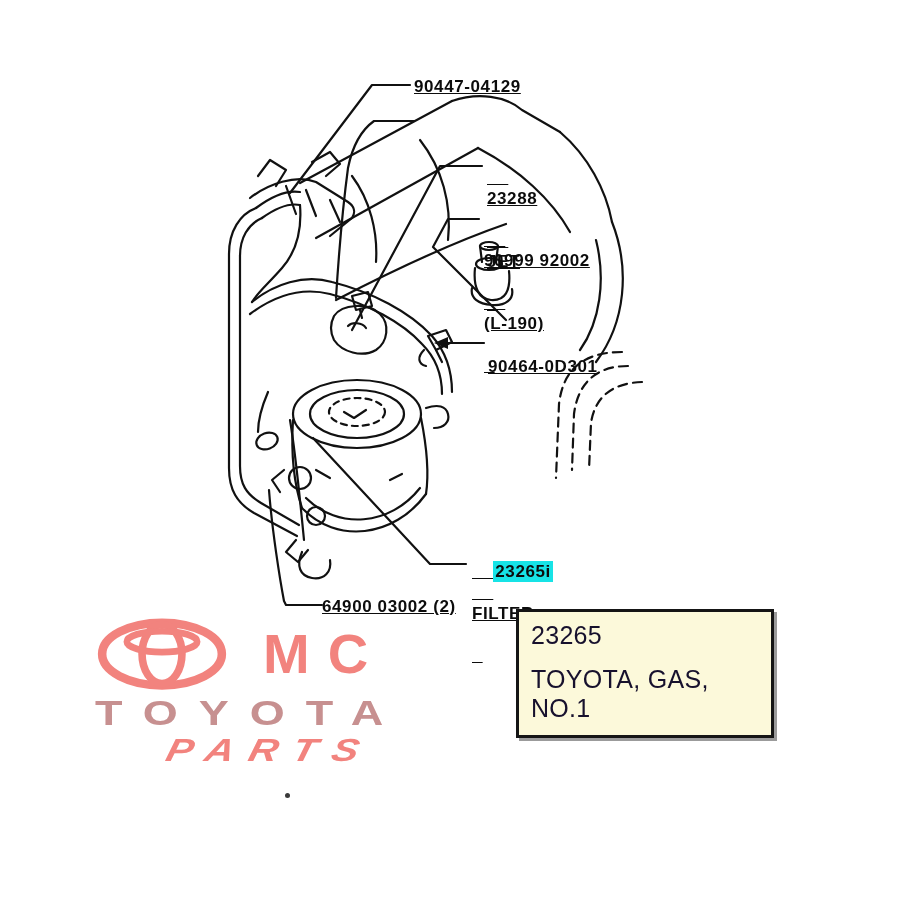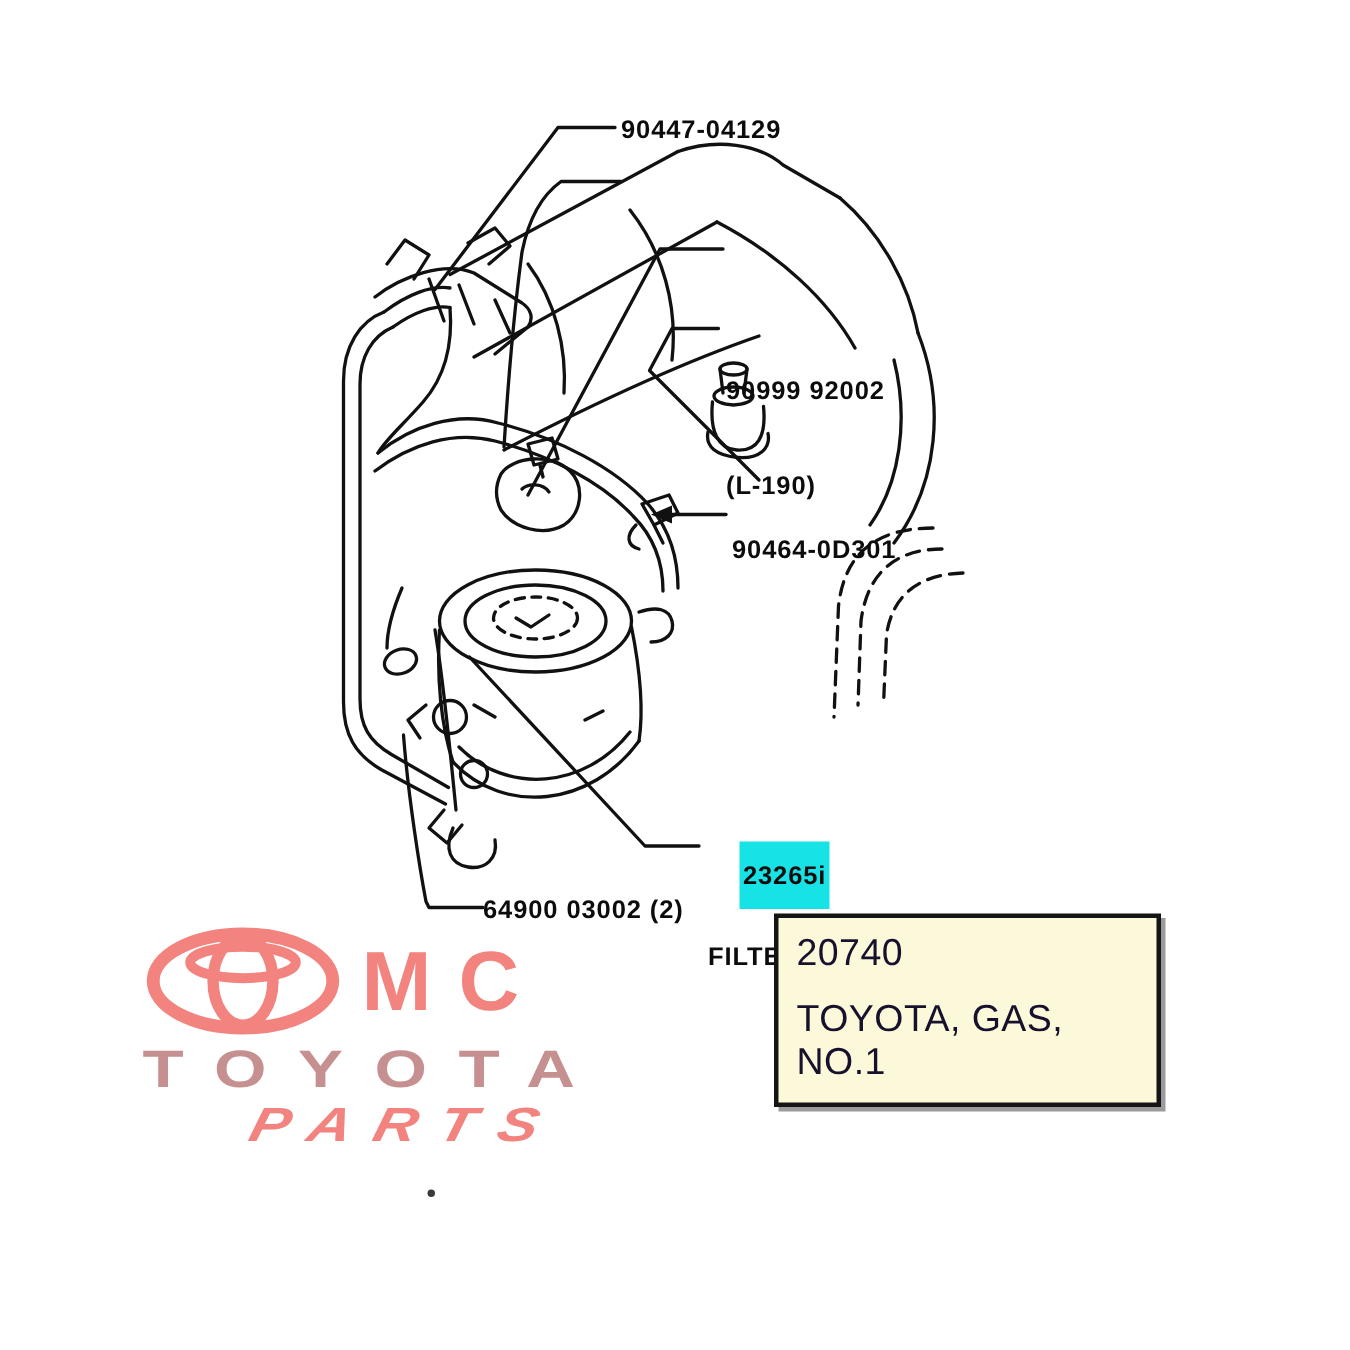--- a/index.html
+++ b/index.html
@@ -1,30 +1,30 @@
 <!DOCTYPE html>
 <html style="--highlight: #17e3e6; --info-box-bg: #fcf9da; --wm-primary: #f2837e; --wm-secondary: #c79090; --line: #111111;"><head>
 <meta charset="utf-8">
 <style>
   html,body{margin:0;padding:0;background:#fff;}
   .canvas{position:relative;width:900px;height:900px;background:#fff;overflow:hidden;
           font-family:"Liberation Sans",sans-serif;}
   .art{position:absolute;left:0;top:0;color:var(--line,#111);}
   .plabel{position:absolute;font-weight:bold;font-size:17px;letter-spacing:.6px;
-          color:#0c0c0c;white-space:pre;line-height:21px;}
+          color:#0c0c0c;white-space:pre;line-height:21px;text-decoration:underline;}
   .gap{margin-left:22px;}
   .indent{}
-  .hl{background:var(--highlight,#17e3e6);padding:12px 2px;display:inline-block;}
+  .hl{background:var(--highlight,#17e3e6);padding:0 2px;display:inline-block;}
   .infobox{position:absolute;left:516px;top:609px;width:258px;height:129px;box-sizing:border-box;
            background:var(--info-box-bg,#fcf9da);border:3px solid #151515;
            box-shadow:3px 3px 0 #9b9b9b;display:flex;flex-direction:column;
            justify-content:space-between;padding:9px 12px 12px;color:#17112d;
            font-size:25px;letter-spacing:.3px;}
   .wm{position:absolute;left:95px;top:614px;width:400px;user-select:none;}
-  .wm-row1{display:flex;align-items:center;gap:12px;height:80px;}
+  .wm-row1{display:flex;align-items:center;gap:34px;height:80px;}
   .wm-mc{font-size:56px;font-weight:bold;letter-spacing:18px;color:var(--wm-primary,#f2837e);line-height:1;}
   .wm-toyota{font-size:45px;font-weight:bold;letter-spacing:21px;color:var(--wm-secondary,#c79090);
              line-height:1;margin-top:1px;transform:scaleY(.78);transform-origin:top left;}
   .wm-parts{font-size:40px;font-weight:bold;font-style:italic;letter-spacing:15px;
             color:var(--wm-primary,#f2837e);margin:-6px 0 0 76px;transform:skewX(-14deg) scaleY(.8);
             transform-origin:top left;line-height:1;}
   .dot{position:absolute;left:285px;top:793px;width:5px;height:5px;border-radius:50%;background:#3a3a3a;}
 </style>
 </head>
 <body>
@@ -127,37 +127,41 @@
         <path d="M622,352 C584,352 563,369 559,404 L556,478"></path>
         <path d="M628,366 C596,366 578,383 574,414 L572,470"></path>
         <path d="M642,382 C612,383 595,397 591,423 L589,470"></path>
       </g>
     </g>
   </svg>
 
   <div class="plabel" style="left:414px;top:76px">90447-04129</div>
 
 
+  <div class="plabel" style="left:487px;top:146px">
+    <div>23288</div>
+    <div>JET</div>
+  </div>
 
   <div class="plabel" style="left:484px;top:208px">
     <div>90999 92002</div>
     <div class="indent">(L-190)</div>
   </div>
 
   <div class="plabel" style="left:488px;top:356px">90464-0D301</div>
 
   <div class="plabel" style="left:472px;top:540px">
     <span class="hl">23265i</span>
     <div>FILTER</div>
   </div>
 
   <div class="plabel" style="left:322px;top:596px">64900 03002 (2)</div>
 
   <div class="infobox">
-    <div>20740</div>
+    <div>23265</div>
     <div>TOYOTA, GAS, NO.1</div>
   </div>
 
   <div class="wm">
     <div class="wm-row1">
       <svg width="134" height="76" viewBox="0 0 140 80">
         <g fill="none" stroke="var(--wm-primary,#f2837e)">
           <ellipse cx="70" cy="40" rx="63" ry="33" stroke-width="9"></ellipse>
           <ellipse cx="70" cy="40" rx="21" ry="31" stroke-width="8"></ellipse>
           <ellipse cx="70" cy="27" rx="37" ry="11" stroke-width="7"></ellipse>

